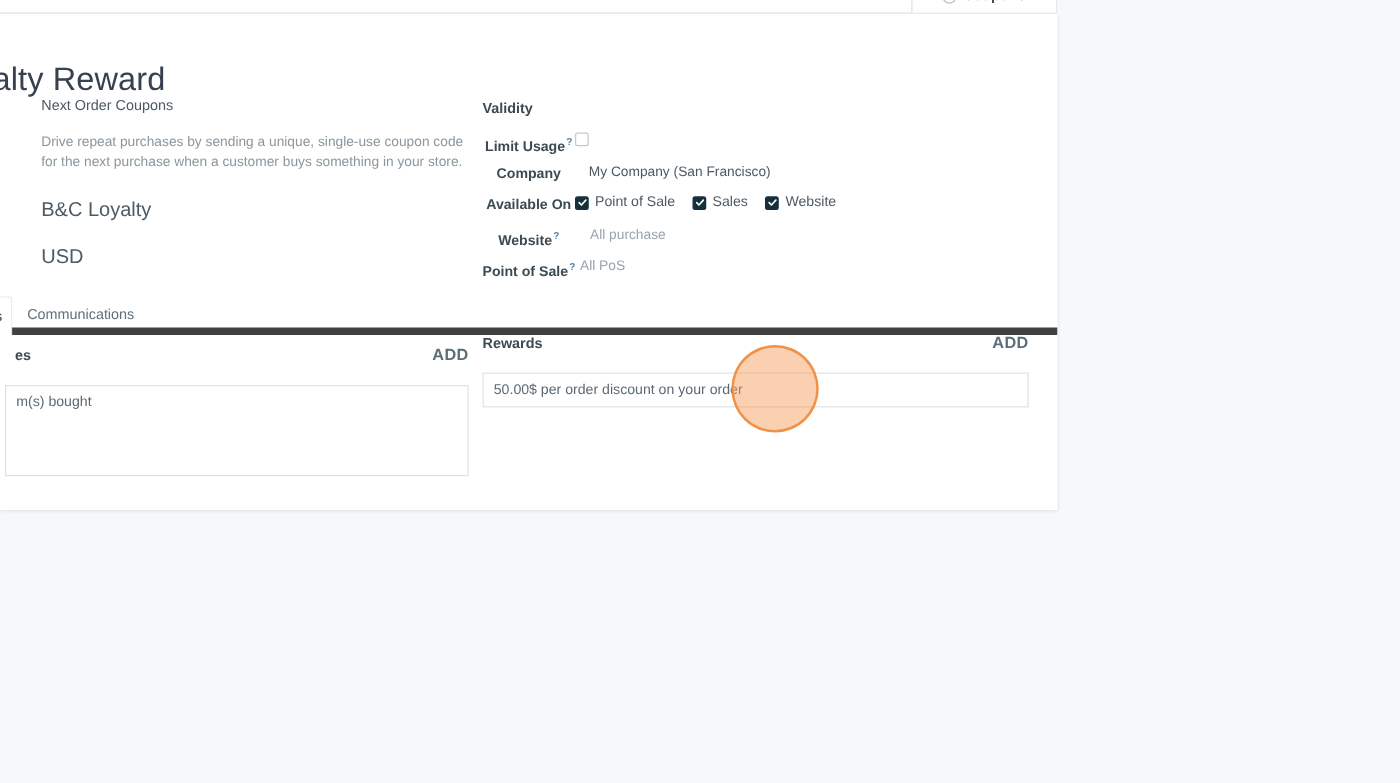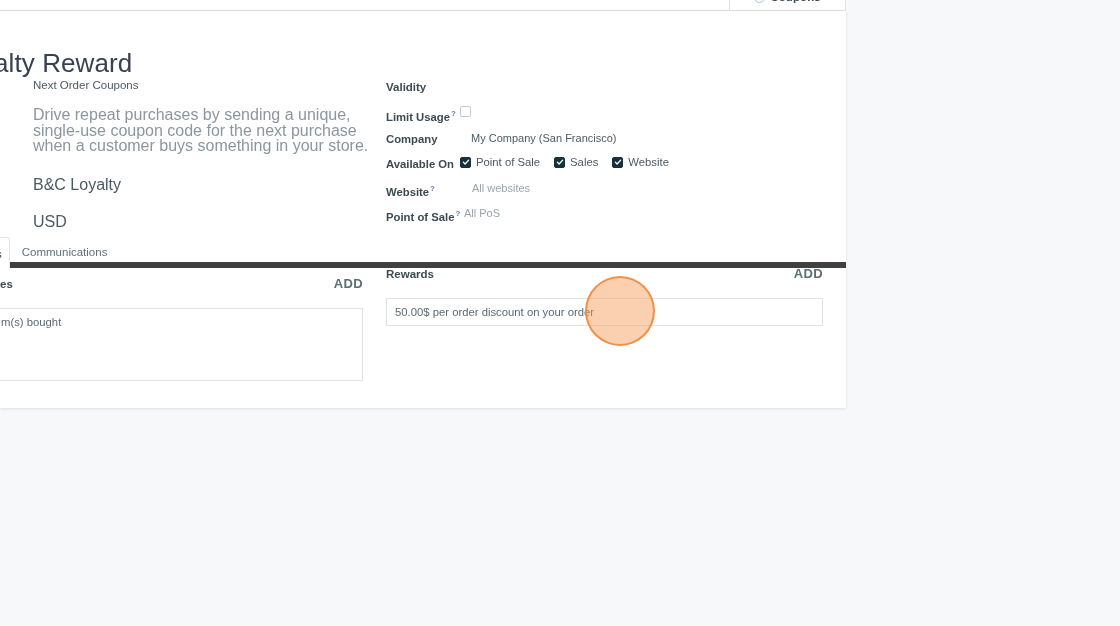--- a/index.html
+++ b/index.html
@@ -96,39 +96,40 @@
     width: 450px;
   }
 
   .sub-heading {
     font-size: 11.5px;
     color: #4c5a63;
     margin: 0 0 7px 7px;
     white-space: nowrap;
   }
   .desc {
-    font-size: 16px;
+    font-size: 11px;
     line-height: 15.5px;
     color: #8b969e;
     margin: 16px 0 0 7px;
     width: 338px;
   }
   .plain-value {
     font-size: 16px;
     color: #4c5a63;
     margin-left: 7px;
   }
   .gap-1 { height: 22px; }
   .gap-2 { height: 19px; }
 
   
   .frow {
     display: flex;
     align-items: flex-start;
     min-height: 25px;
+    text-align: center;
   }
   .flabel {
     width: 74px;
     flex: none;
     font-size: 11.3px;
     font-weight: bold;
     color: #3c4a52;
     line-height: 14px;
     padding-top: 1px;
     white-space: nowrap;
@@ -207,21 +208,21 @@
     padding-left: 0;
     padding-right: 7px;
     border-left: none;
     border-top-left-radius: 0;
     margin-left: -4px;
   }
 
   
   .panel-left {
     position: absolute;
-    left: 0;
+    left: 12px;
     top: 265px;
     width: 363px;
   }
   .panel-right {
     position: absolute;
     left: 386px;
     top: 255px;
     width: 437px;
   }
   .panel-head {
@@ -339,21 +340,21 @@
           </span>
           <span class="cb-label">Website</span>
         </span>
       </div>
     </div>
 
     <div class="frow">
       <div class="flabel">
         <span>Website</span><span class="q">?</span>
       </div>
-      <div class="fvalue muted" style="padding-left:12px">All websites</div>
+      <div class="fvalue muted" style="padding-left:12px">All purchase</div>
     </div>
 
     <div class="frow">
       <div class="flabel">
         <span>Point of Sale</span><span class="q">?</span>
       </div>
       <div class="fvalue muted" style="padding-left:4px">All PoS</div>
     </div>
 
   </div>

